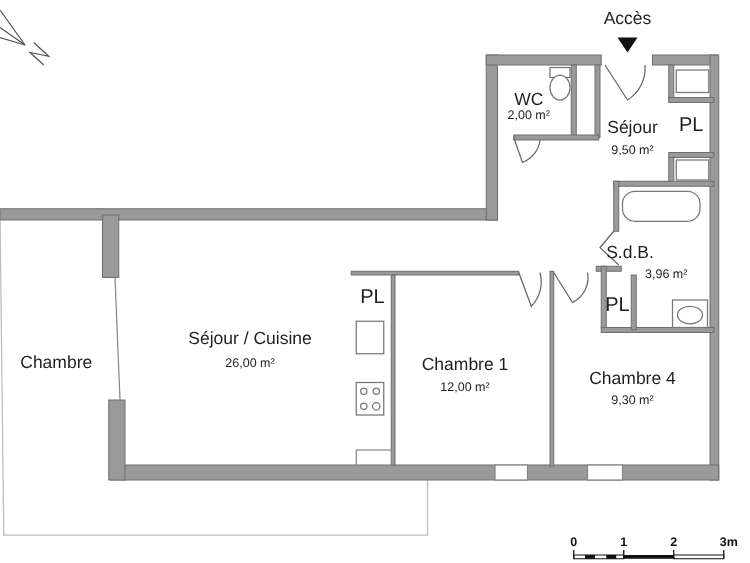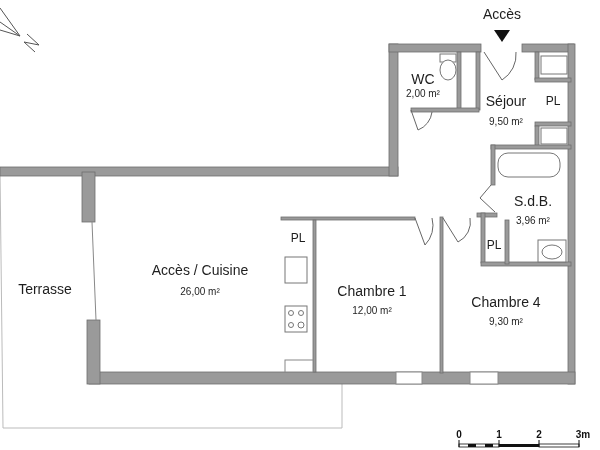--- a/index.html
+++ b/index.html
@@ -1,21 +1,21 @@
 <!DOCTYPE html>
 <html><head>
 <meta charset="utf-8">
 <style>
   html, body { margin:0; padding:0; background:#ffffff; }
   body { width:600px; height:450px; position:relative; overflow:hidden; font-family:"Liberation Sans", sans-serif; color:#222; }
   svg.plan { position:absolute; left:0; top:0; }
   .lbl { position:absolute; white-space:nowrap; transform:translate(-50%,-50%); }
   .room { font-size:14px; color:#1e1e1e; }
   .area { font-size:10px; color:#1e1e1e; }
-  .pl { font-size:12px; color:#1e1e1e; }
+  .pl { font-size:16px; color:#1e1e1e; }
   .access { font-size:14px; color:#1e1e1e; }
   .scale-tick { font-size:10px; font-weight:bold; color:#111; position:absolute; transform:translateX(-50%); }
 </style>
 </head>
 <body>
 
 <svg class="plan" width="600" height="450" viewBox="0 0 600 450">
 
   <g stroke="#555" stroke-width="1" fill="none">
     <line x1="0" y1="8" x2="20" y2="36"></line>
@@ -111,33 +111,33 @@
 </svg>
 
 <div class="lbl access" style="left:502px;top:14px">Accès</div>
 
 <div class="lbl room" style="left:423px;top:79px">WC</div>
 <div class="lbl area" style="left:423px;top:93px">2,00 m²</div>
 
 <div class="lbl room" style="left:506px;top:101px">Séjour</div>
 <div class="lbl area" style="left:506px;top:121px">9,50 m²</div>
 
-<div class="lbl room" style="left:533px;top:201px">S.d.B.</div>
+<div class="lbl room" style="left:504px;top:201px">S.d.B.</div>
 <div class="lbl area" style="left:533px;top:220px">3,96 m²</div>
 
-<div class="lbl room" style="left:200px;top:270px">Accès / Cuisine</div>
+<div class="lbl room" style="left:200px;top:270px">Séjour / Cuisine</div>
 <div class="lbl area" style="left:200px;top:291px">26,00 m²</div>
 
 <div class="lbl room" style="left:372px;top:291px">Chambre 1</div>
 <div class="lbl area" style="left:372px;top:310px">12,00 m²</div>
 
 <div class="lbl room" style="left:506px;top:302px">Chambre 4</div>
 <div class="lbl area" style="left:506px;top:321px">9,30 m²</div>
 
-<div class="lbl room" style="left:45px;top:289px">Terrasse</div>
+<div class="lbl room" style="left:45px;top:289px">Chambre</div>
 
 <div class="lbl pl" style="left:553px;top:101px">PL</div>
 <div class="lbl pl" style="left:494px;top:245px">PL</div>
 <div class="lbl pl" style="left:298px;top:238px">PL</div>
 
 <div class="scale-tick" style="left:459px;top:429px">0</div>
 <div class="scale-tick" style="left:499px;top:429px">1</div>
 <div class="scale-tick" style="left:539px;top:429px">2</div>
 <div class="scale-tick" style="left:583px;top:429px">3m</div>
 

